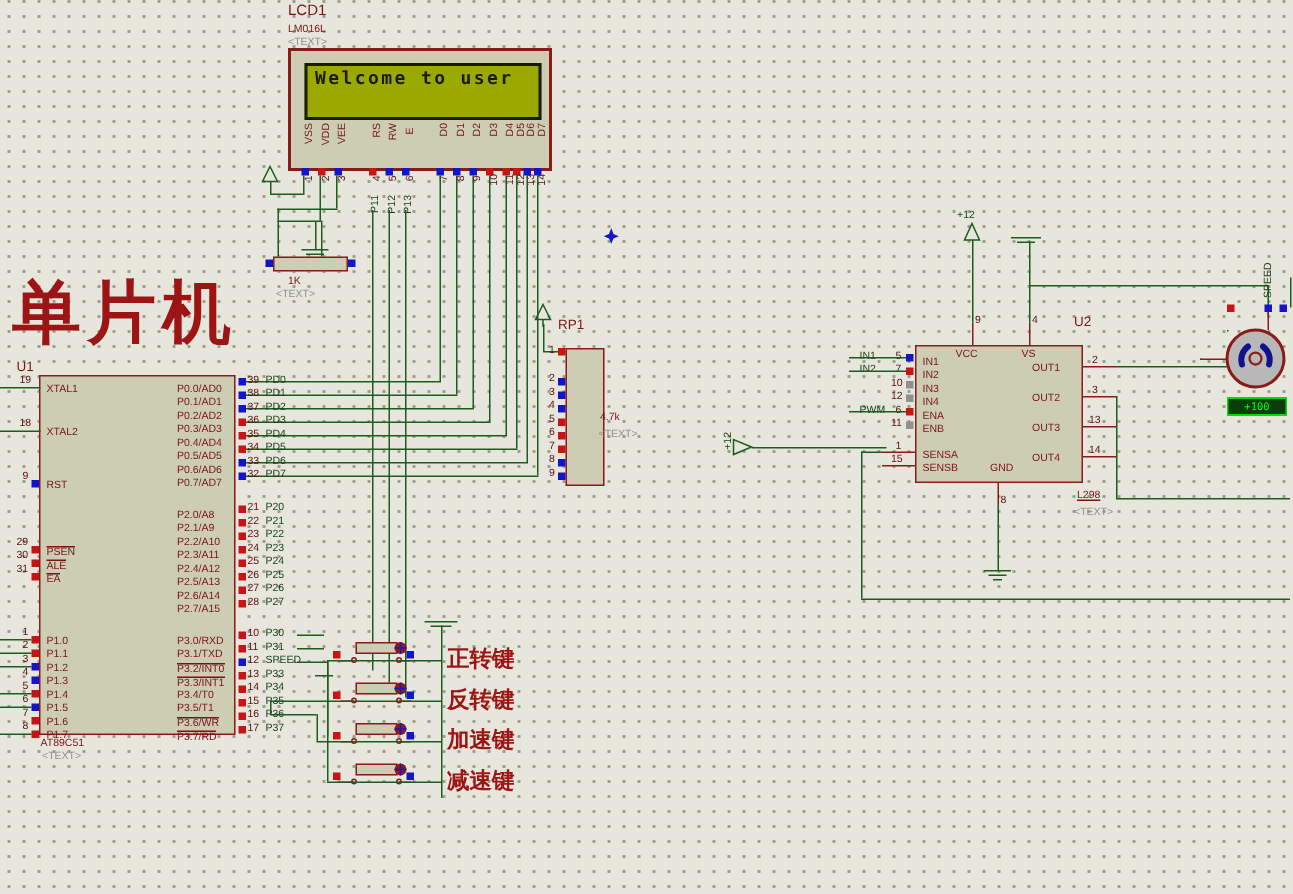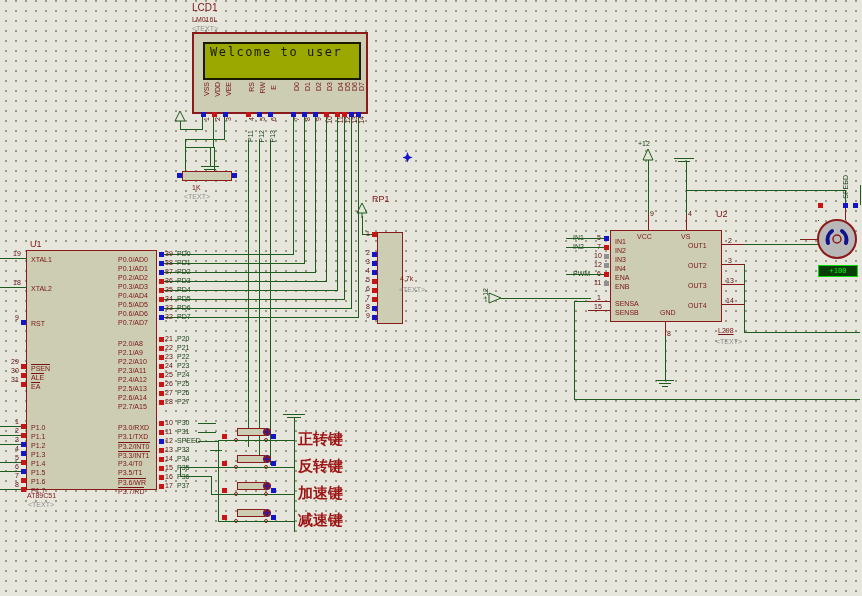--- a/index.html
+++ b/index.html
@@ -20,21 +20,21 @@
   .lbl{position:absolute;color:#7a1414;font-size:7px;font-family:"Liberation Sans",sans-serif;white-space:nowrap;line-height:8px;}
   .lblg{position:absolute;color:#8f8f8f;font-size:7px;white-space:nowrap;}
   .lbld{position:absolute;color:#163d16;font-size:7px;white-space:nowrap;}
   .num{position:absolute;color:#5b0f0f;font-size:7px;white-space:nowrap;}
   .sq{position:absolute;width:5px;height:5px;}
   .sqb{background:#1414c8;}
   .sqr{background:#c81414;}
   .sqk{background:#909090;}
   .vert{writing-mode:vertical-rl;transform:rotate(180deg);}
   
-  #lcd-frame{position:absolute;left:192px;top:32px;width:176px;height:82px;background:#cdcdb4;border:2px solid #8b1a1a;box-sizing:border-box;}
+  #lcd-frame{position:absolute;left:192px;top:32px;width:176px;height:82px;background:#cdcdb4;border:2px solid #8b1a1a;box-sizing:border-box;font-weight:bold;}
   #lcd-screen{position:absolute;left:9px;top:8px;width:158px;height:38px;background:#9aa800;border:2px solid #1a1a00;box-sizing:border-box;}
   .lcdline{color:#1a1a00;font-family:"DejaVu Sans Mono",monospace;font-size:12px;letter-spacing:1.6px;margin-left:5px;line-height:17px;}
   
   #cn-title{position:absolute;left:8px;top:178px;font-size:46px;color:#9d1414;font-family:"DejaVu Sans",sans-serif;font-weight:bold;letter-spacing:4px;}
   .btnlabel{position:absolute;color:#9d1414;font-size:15px;font-weight:bold;font-family:"DejaVu Sans",sans-serif;white-space:nowrap;}
   
   #motor{position:absolute;left:817px;top:219px;width:40px;height:40px;border-radius:50%;background:#b8b8b8;border:2px solid #8b1a1a;box-sizing:border-box;}
   #motor-val{position:absolute;left:818px;top:265px;width:40px;height:12px;background:#0a3d0a;border:1px solid #00dd00;box-sizing:border-box;color:#00ff00;font-size:7px;text-align:center;line-height:11px;font-family:"DejaVu Sans Mono",monospace;}
   .res{position:absolute;background:#cdcdb4;border:1px solid #8b1a1a;box-sizing:border-box;}
   .switch-dot{position:absolute;width:4px;height:4px;border:1px solid #8b1a1a;border-radius:50%;background:#e6e6dc;box-sizing:border-box;}
@@ -145,22 +145,23 @@
   <div class="wire" style="left:201px;top:166px;width:18px;height:1px;"></div>
   <div class="wire" style="left:204px;top:169px;width:12px;height:1px;"></div>
   <div class="wire" style="left:207px;top:172px;width:6px;height:1px;"></div>
 
   <div class="res" style="left:182px;top:171px;width:50px;height:10px;"></div>
   <div class="sq sqb" style="left:177px;top:173px;"></div>
   <div class="sq sqb" style="left:232px;top:173px;"></div>
   <div class="lbl" style="left:192px;top:184px;">1K</div>
   <div class="lblg" style="left:184px;top:193px;">&lt;TEXT&gt;</div>
 
-
-  <div class="lbl" style="left:30px;top:240px;font-size:9px;">U1</div>
+  <div id="cn-title">单片机</div>
+
+  <div class="lbl" style="left:11px;top:240px;font-size:9px;">U1</div>
   <div class="body" style="left:26px;top:250px;width:131px;height:240px;"></div>
   <div class="lbl" style="left:27px;top:492px;">AT89C51</div>
   <div class="lblg" style="left:28px;top:501px;">&lt;TEXT&gt;</div>
 
   <div class="lbl" style="left:31px;top:256px;">XTAL1</div>
   <div class="lbl" style="left:31px;top:285px;">XTAL2</div>
   <div class="lbl" style="left:31px;top:320px;">RST</div>
   <div class="lbl" style="left:31px;top:364px;border-top:1px solid #7a1414;">PSEN</div>
   <div class="lbl" style="left:31px;top:373px;border-top:1px solid #7a1414;">ALE</div>
   <div class="lbl" style="left:31px;top:382px;border-top:1px solid #7a1414;">EA</div>
@@ -310,21 +311,21 @@
   <div class="sq sqr" style="left:159px;top:484px;"></div>
   <div class="num" style="left:165px;top:482px;">17</div>
   <div class="lbld" style="left:177px;top:482px;">P37</div>
 
   <div class="wire wh" style="left:198px;top:423px;width:18px;"></div>
   <div class="wire wh" style="left:198px;top:432px;width:18px;"></div>
   <div class="wire wh" style="left:210px;top:450px;width:12px;"></div>
   <div class="wire wh" style="left:198px;top:441px;width:20px;"></div>
   <div class="wire wv" style="left:218px;top:441px;height:50px;"></div>
 
-  <div class="lbl" style="left:372px;top:195px;font-size:9px;">RP1</div>
+  <div class="lbl" style="left:372px;top:212px;font-size:9px;">RP1</div>
   <div class="body" style="left:377px;top:232px;width:26px;height:92px;"></div>
   <div class="lbl" style="left:400px;top:275px;">4.7k</div>
   <div class="lblg" style="left:399px;top:286px;">&lt;TEXT&gt;</div>
 
   <svg class="abs" style="left:356px;top:202px;" width="13" height="16">
     <polygon points="6,1 11,11 1,11" fill="none" stroke="#1d5c1d" stroke-width="1"></polygon>
     <line x1="6" y1="11" x2="6" y2="16" stroke="#1d5c1d" stroke-width="1"></line>
   </svg>
   <div class="wire wv" style="left:362px;top:216px;height:18px;"></div>
   <div class="wire wh" style="left:362px;top:234px;width:16px;"></div>

